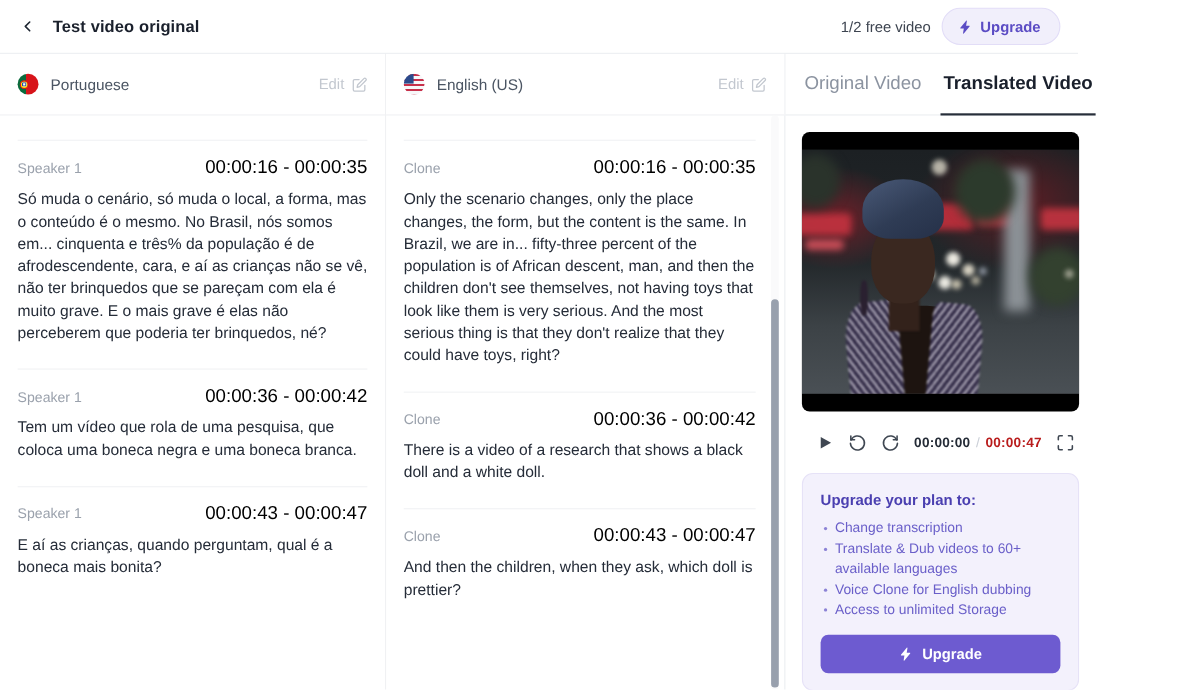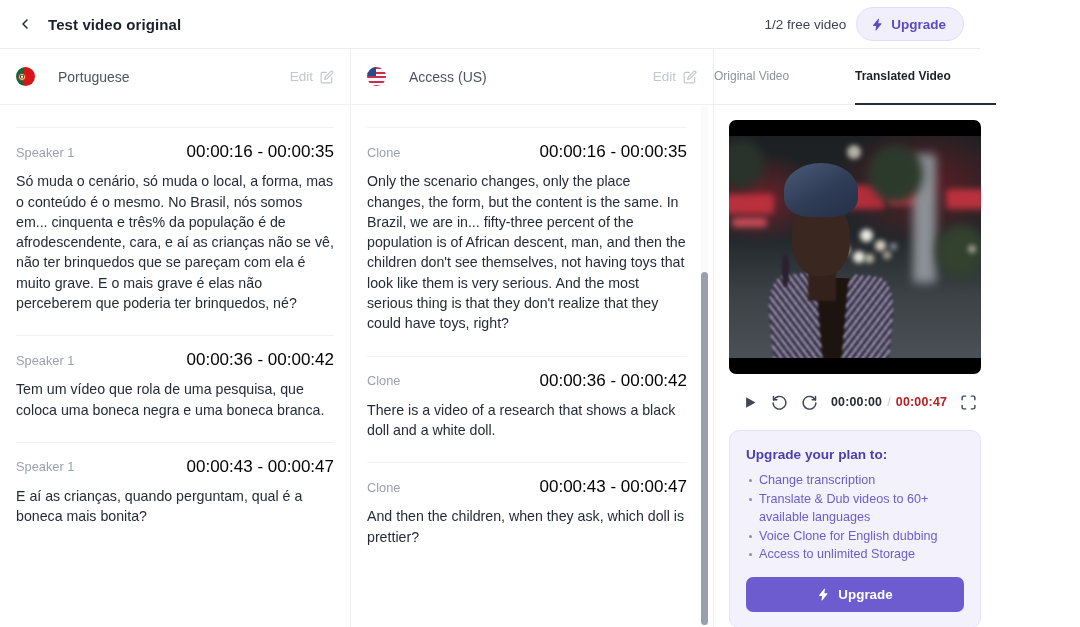--- a/index.html
+++ b/index.html
@@ -52,21 +52,21 @@
   .col-video { flex: 1; }
 
   
   .col-head {
     height: 56px; flex: 0 0 56px;
     display: flex; align-items: center;
     padding: 0 16px;
     border-bottom: 1px solid #f0f1f3;
     background: #fff;
   }
-  .lang-name { font-size: 14px; color: #4b5563; margin-left: 23px; font-weight: 400; }
+  .lang-name { font-size: 14px; color: #4b5563; margin-left: 11px; font-weight: 400; }
   .edit-btn {
     margin-left: auto; display: flex; align-items: center; gap: 7px;
     color: #c2c7cf; font-size: 13.5px; cursor: pointer;
   }
 
   
   .flag { width: 19px; height: 19px; border-radius: 50%; overflow: hidden;
           flex: 0 0 19px; position: relative; }
   .flag-pt { background: linear-gradient(to right, #0a6b3d 0 40%, #d7141a 40% 100%); }
   .flag-pt .emb {
@@ -107,22 +107,22 @@
   .scrollbar .thumb {
     position: absolute; left: 0; width: 7px; border-radius: 4px;
     background: #98a0ad;
   }
 
   
   .vtabs {
     height: 56px; flex: 0 0 56px; display: flex; border-bottom: 1px solid #eceef1;
   }
   .vtab {
-    flex: 1; display: flex; align-items: center; justify-content: flex-start;
-    font-size: 12px; color: #8b93a0; cursor: pointer;
+    flex: 1; display: flex; align-items: center; justify-content: center;
+    font-size: 17px; color: #8b93a0; cursor: pointer;
     border-bottom: 2.5px solid transparent; margin-bottom: -1px;
   }
   .vtab.active { color: #1a202c; font-weight: 600; border-bottom-color: #272e3a; }
 
   .vbody { flex: 1; padding: 15px 15px 0 15px; display: flex; flex-direction: column;
            min-height: 0; }
 
   .video-frame {
     width: 100%; height: 254px; border-radius: 7px; overflow: hidden;
     background: #000; position: relative; flex: 0 0 254px;
@@ -264,21 +264,21 @@
         </div>
       </div>
     </div>
 
     <div class="col col-tgt">
       <div class="col-head">
         <span class="flag flag-us">
           <span class="stripes"></span>
             <span class="canton"></span>
         </span>
-        <span class="lang-name">Access (US)</span>
+        <span class="lang-name">English (US)</span>
         <span class="edit-btn">
           <span>Edit</span>
           <svg width="14" height="14" viewBox="0 0 24 24" fill="none" stroke="currentColor" stroke-width="2" stroke-linecap="round" stroke-linejoin="round">
             <path d="M11 4H4a2 2 0 0 0-2 2v14a2 2 0 0 0 2 2h14a2 2 0 0 0 2-2v-7"></path>
             <path d="M18.5 2.5a2.12 2.12 0 0 1 3 3L12 15l-4 1 1-4 9.5-9.5z"></path>
           </svg>
         </span>
       </div>
 
       <div class="tlist">

